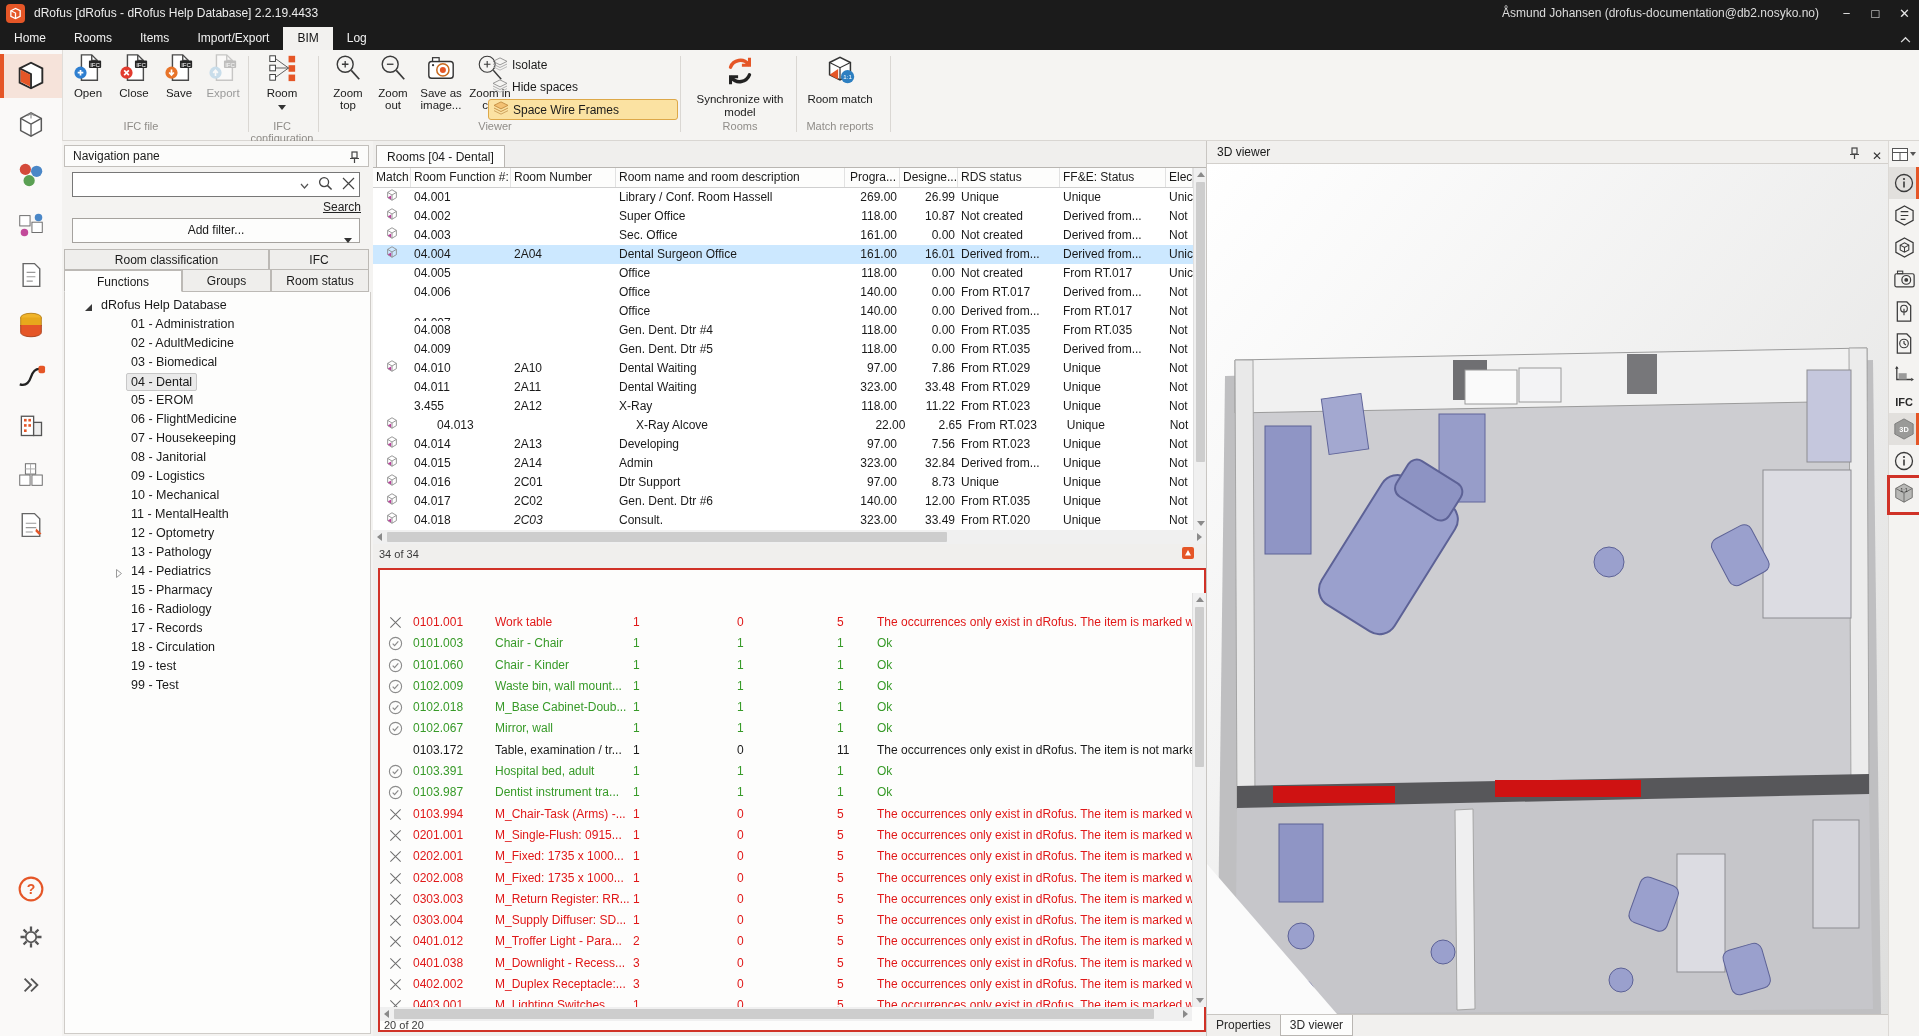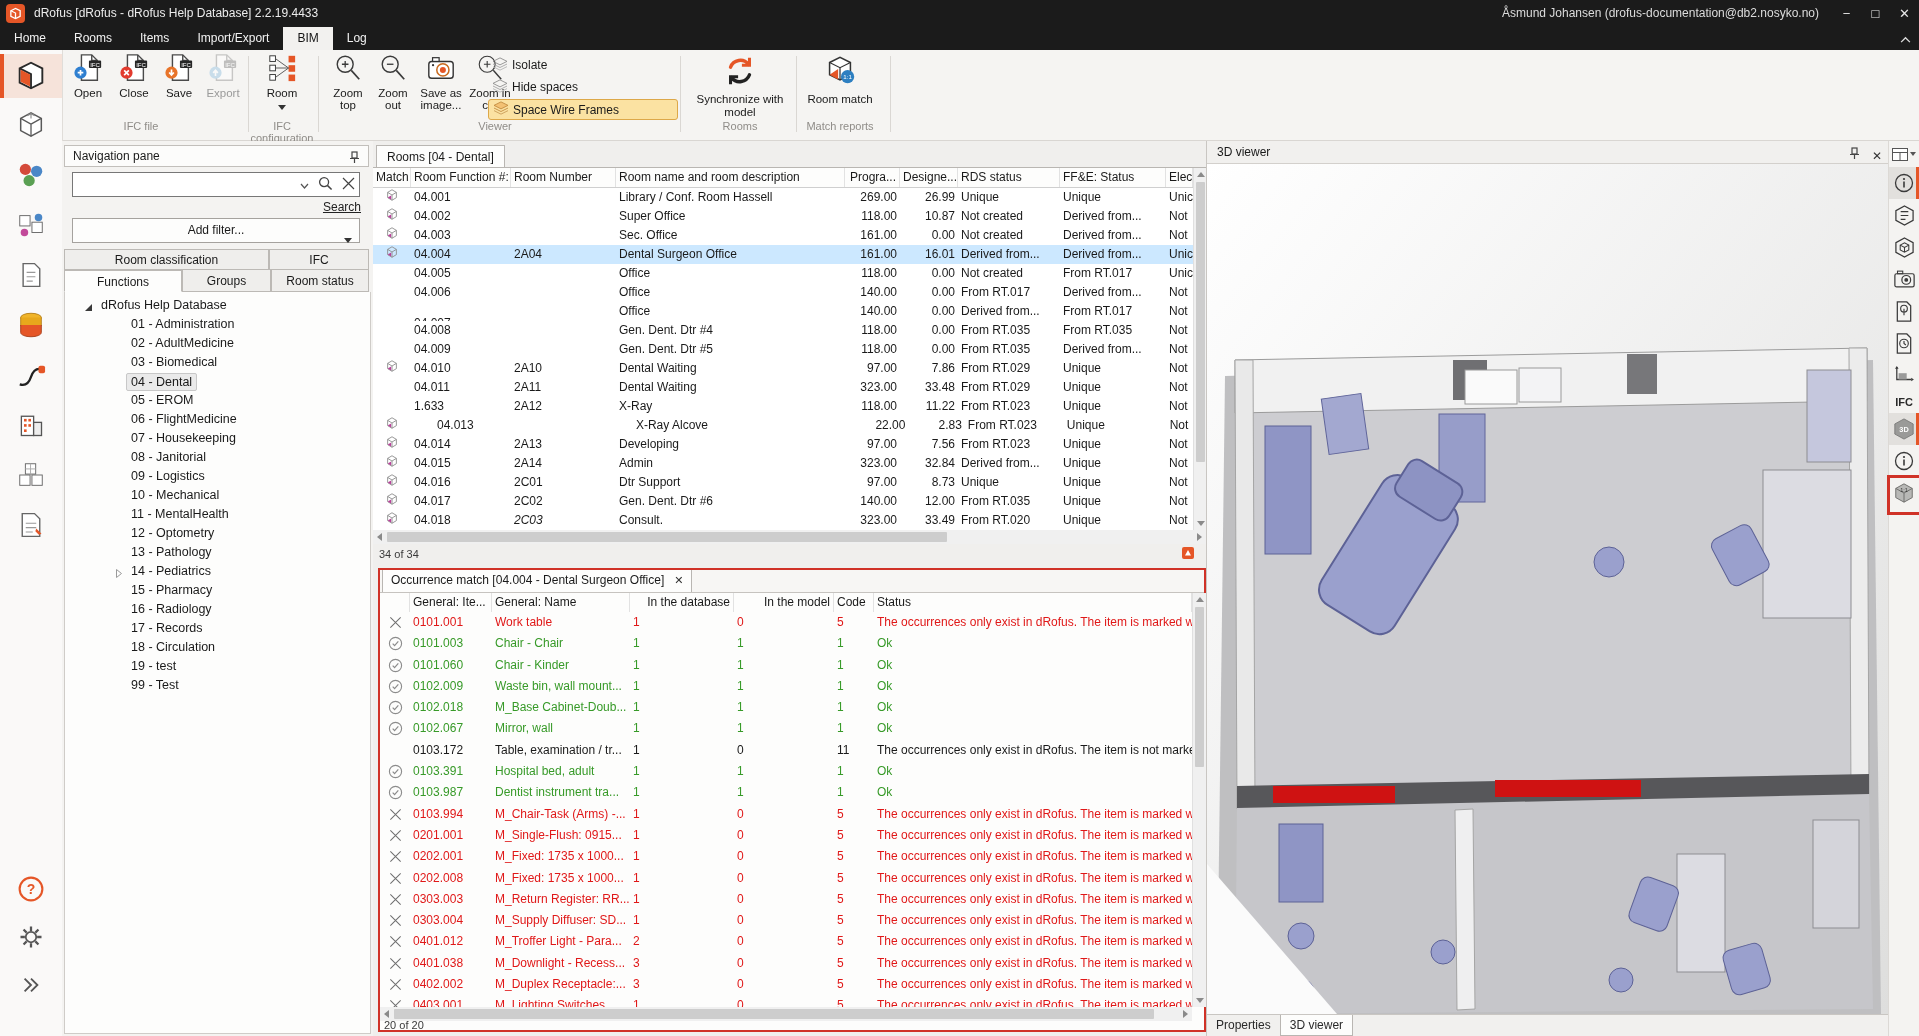--- a/index.html
+++ b/index.html
@@ -650,40 +650,40 @@
             <div class="gc" style="width: 105px;">2A11</div>
             <div class="gc" style="width: 229px;">Dental Waiting</div>
             <div class="gc num" style="width: 55px;">323.00</div>
             <div class="gc num" style="width: 58px;">33.48</div>
             <div class="gc" style="width: 102px;">From RT.029</div>
             <div class="gc" style="width: 106px;">Unique</div>
             <div class="gc" style="width: 27px;">Not</div>
           </div>
           <div class="grow">
             <div class="gc" style="width: 38px; text-align: center;"></div>
-            <div class="gc" style="width: 100px;">1.633</div>
+            <div class="gc" style="width: 100px;">3.455</div>
             <div class="gc" style="width: 105px;">2A12</div>
             <div class="gc" style="width: 229px;">X-Ray</div>
             <div class="gc num" style="width: 55px;">118.00</div>
             <div class="gc num" style="width: 58px;">11.22</div>
             <div class="gc" style="width: 102px;">From RT.023</div>
             <div class="gc" style="width: 106px;">Unique</div>
             <div class="gc" style="width: 27px;">Not</div>
           </div>
           <div class="grow">
             <div class="gc" style="width: 38px; text-align: center;"><svg width="14" height="14" viewBox="0 0 16 16">
                 <path d="M3 5 8 2l5 3v6l-5 3-5-3z" fill="none" stroke="#8a8a8a"></path>
                 <path d="M3 5l5 3 5-3M8 8v6" fill="none" stroke="#8a8a8a"></path>
                 <path d="M3.5 10.5 7 8.6v4.6l-3.5-2z" fill="#b8439b"></path>
               </svg></div>
             <div class="gc" style="width: 100px; margin-left: 24px;">04.013</div>
             <div class="gc" style="width: 105px;"></div>
             <div class="gc" style="width: 229px;">X-Ray Alcove</div>
             <div class="gc num" style="width: 55px;">22.00</div>
-            <div class="gc num" style="width: 58px;">2.83</div>
+            <div class="gc num" style="width: 58px;">2.65</div>
             <div class="gc" style="width: 102px;">From RT.023</div>
             <div class="gc" style="width: 106px;">Unique</div>
             <div class="gc" style="width: 27px;">Not</div>
           </div>
           <div class="grow">
             <div class="gc" style="width: 38px; text-align: center;"><svg width="14" height="14" viewBox="0 0 16 16">
                 <path d="M3 5 8 2l5 3v6l-5 3-5-3z" fill="none" stroke="#8a8a8a"></path>
                 <path d="M3 5l5 3 5-3M8 8v6" fill="none" stroke="#8a8a8a"></path>
                 <path d="M3.5 10.5 7 8.6v4.6l-3.5-2z" fill="#b8439b"></path>
               </svg></div>
@@ -770,34 +770,20 @@
       <div class="thumb-h" style="left:14px;width:560px"></div>
       <div class="arr" style="right:4px;top:3px;border-top:4px solid transparent;border-bottom:4px solid transparent;border-left:5px solid #8a8a8a"></div>
     </div>
     <div class="cnt" style="left:6px;top:407px">34 of 34</div>
     <span class="abs" style="left:808px;top:405px"><svg width="14" height="14" viewBox="0 0 14 14">
           <rect x="1" y="1" width="12" height="12" rx="2" fill="#e55627"></rect>
           <path d="M4 9.5 7 4l3 5.5z" fill="#fff"></path>
         </svg></span>
 
     <div class="occ">
-      <div class="occ-tabs">
-        <div class="occ-tab">
-          <span>Occurrence match [04.004 - Dental Surgeon Office]</span><span class="occ-x">✕</span>
-        </div>
-      </div>
-      <div class="grid-h occ-h" id="occ-head">
-          <div class="gh" style="width: 30px;"></div>
-          <div class="gh" style="width: 82px;">General: Ite...</div>
-          <div class="gh" style="width: 138px;">General: Name</div>
-          <div class="gh num" style="width: 104px;">In the database</div>
-          <div class="gh num" style="width: 100px;">In the model</div>
-          <div class="gh" style="width: 40px;">Code</div>
-          <div class="gh" style="width: 318px;">Status</div>
-        </div>
       <div class="occ-body" id="occ-body">
           <div class="orow cer">
             <div class="gc" style="width: 30px; text-align: center; padding-top: 3px;"><svg width="15" height="15" viewBox="0 0 16 16">
                 <path d="M2.5 2.5l11 11M13.5 2.5l-11 11" stroke="#707070" stroke-width="1.1"></path>
               </svg></div>
             <div class="gc" style="width: 82px;">0101.001</div>
             <div class="gc" style="width: 138px;">Work table</div>
             <div class="gc" style="width: 104px;">1</div>
             <div class="gc" style="width: 100px;">0</div>
             <div class="gc" style="width: 40px;">5</div>

